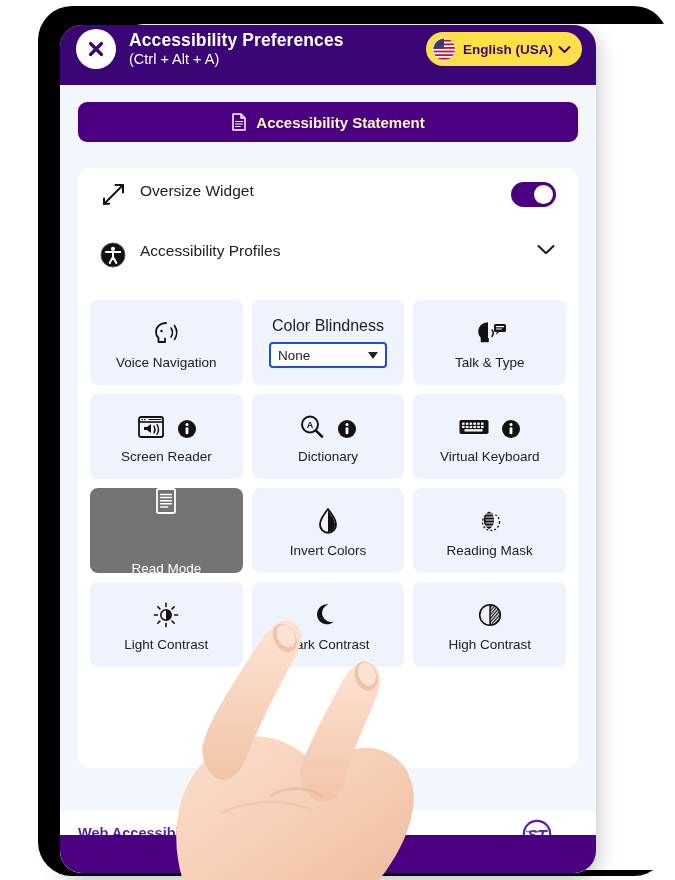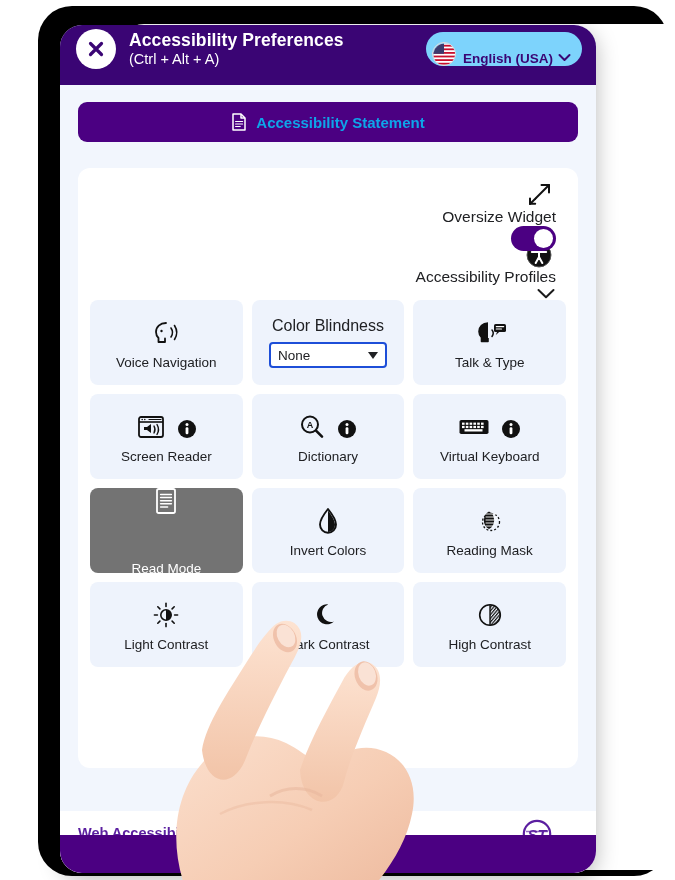--- a/index.html
+++ b/index.html
@@ -51,22 +51,22 @@
     width:40px;height:40px;border-radius:50%;
     background:#ffffff;
     display:flex;align-items:center;justify-content:center;
     flex:0 0 auto;cursor:pointer;
   }
   #close-button svg{display:block;}
   .header-titles{margin-left:13px;flex:1 1 auto;color:#ffffff;line-height:1.12;}
   #header-title{font-size:17.5px;font-weight:bold;letter-spacing:.1px;}
   #header-subtitle{font-size:14.5px;font-weight:normal;margin-top:1px;}
   #language-selector{
-    background:#7dd3fc;border-radius:20px;
-    height:34px;display:flex;align-items:flex-end;
+    background:#fde047;border-radius:20px;
+    height:34px;display:flex;align-items:center;
     padding:0 11px 0 6px;cursor:pointer;flex:0 0 auto;
   }
   #flag-icon{
     width:24px;height:24px;border-radius:50%;
     overflow:hidden;flex:0 0 auto;position:relative;
     border:1px solid #ddd;box-sizing:border-box;
   }
   #language-label{
     font-size:13.5px;font-weight:bold;color:#3a0574;margin:0 5px 0 7px;
     white-space:nowrap;
@@ -80,41 +80,40 @@
     padding:0 0 0 0;
     position:relative;
     box-sizing:border-box;
   }
 
   #statement-button{
     margin:17px 18px 0 18px;
     height:40px;border-radius:9px;
     background:#4b0082;
     display:flex;align-items:center;justify-content:center;
-    color:#0ea5e9;font-size:15px;font-weight:bold;cursor:pointer;
+    color:#fef9c3;font-size:15px;font-weight:bold;cursor:pointer;
   }
   #statement-button .st-icon{margin-right:9px;display:flex;}
 
   #options-card{
     margin:26px 18px 0 18px;
     background:#ffffff;
     border-radius:12px;
     padding:14px 0 0 0;
     min-height:600px;
     box-sizing:border-box;
     position:relative;
   }
 
   .settings-row{
-    display:flex;align-items:flex-end;
+    display:flex;align-items:flex-start;
     height:48px;
     padding:0 22px 0 22px;
     box-sizing:border-box;
     cursor:pointer;
-    flex-direction:column;
   }
   .settings-row .row-icon{width:30px;flex:0 0 auto;display:flex;align-items:center;}
   .settings-row .row-label{
     flex:1 1 auto;font-size:15.5px;color:#202124;margin-left:10px;
   }
   #oversize-toggle{
     width:45px;height:25px;border-radius:13px;
     background:#4b0082;position:relative;flex:0 0 auto;cursor:pointer;
   }
   #oversize-toggle .knob{

